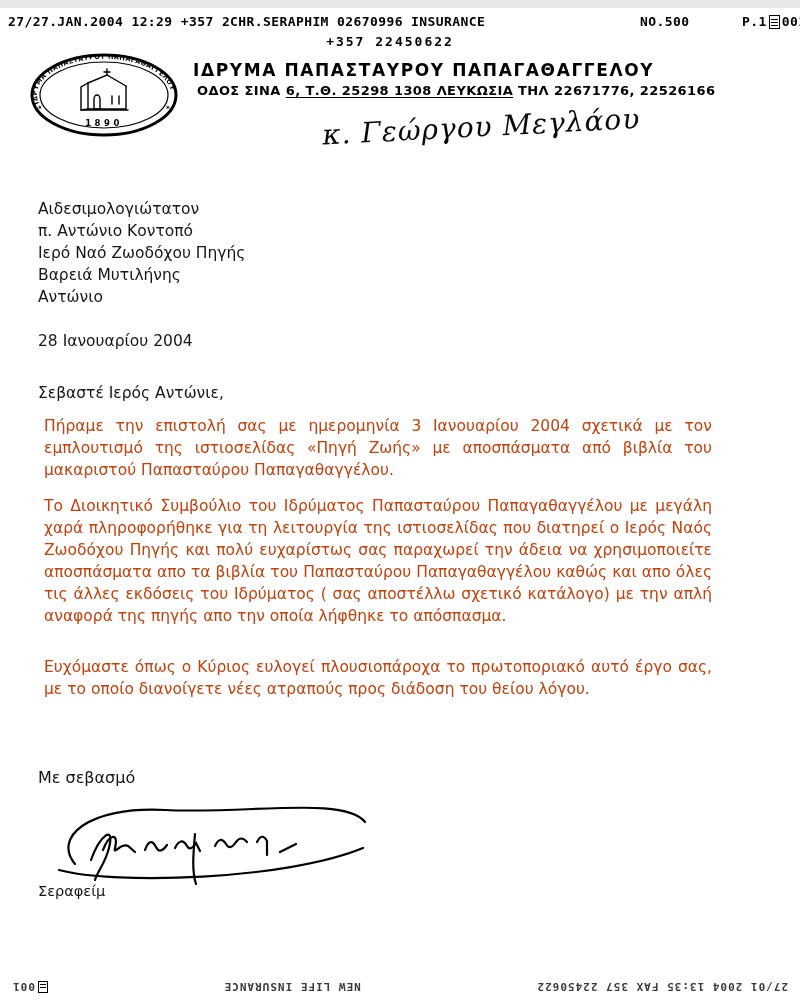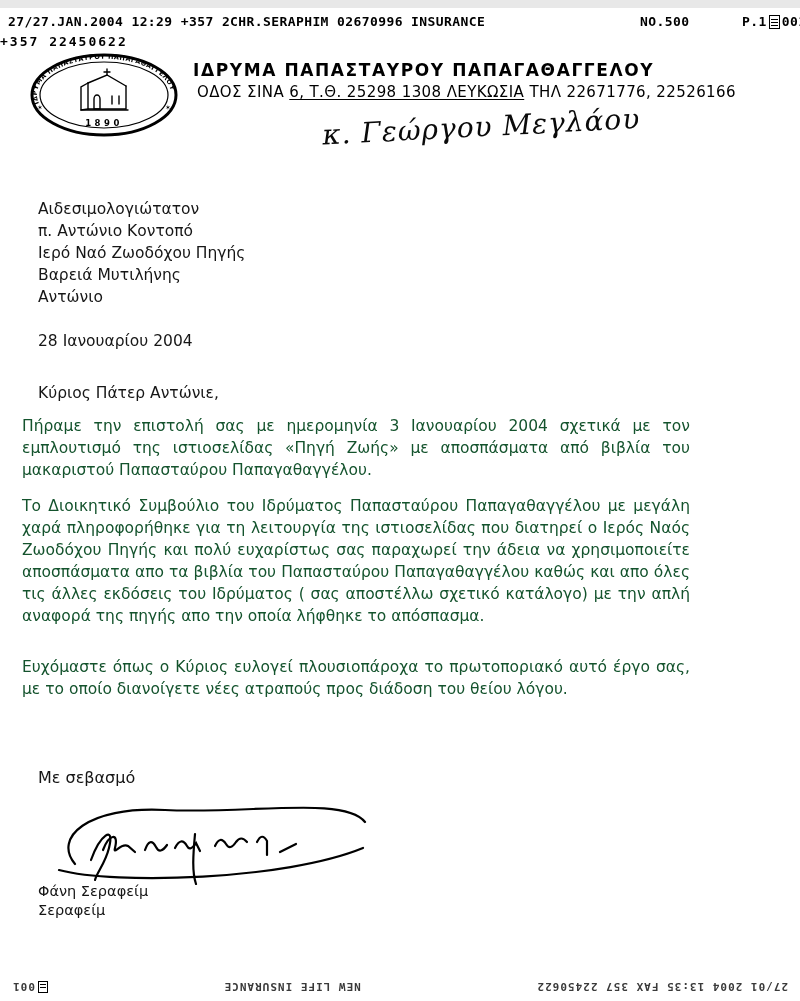--- a/index.html
+++ b/index.html
@@ -19,48 +19,48 @@
   .fh-page{position:absolute;left:734px;top:0;display:flex;align-items:center;gap:2px;}
   .page-glyph{
     display:inline-block;width:9px;height:12px;border:1.5px solid #000;position:relative;
     background:#fff;
   }
   .page-glyph::after{
     content:"";position:absolute;left:1px;right:1px;top:2px;bottom:2px;
     background:repeating-linear-gradient(0deg,#000 0 1px,transparent 1px 3px);
   }
   .phone-line{
-    position:absolute;top:26px;left:0;width:780px;text-align:left;
+    position:absolute;top:26px;left:0;width:780px;text-align:center;
     font-family:"DejaVu Sans Mono",monospace;font-size:13px;font-weight:bold;
     letter-spacing:2px;color:#000;
   }
   
   .seal{position:absolute;top:44px;left:28px;width:152px;height:86px;}
   .org-title{
     position:absolute;top:52px;left:193px;font-size:17px;font-weight:bold;
     letter-spacing:1.6px;color:#000;white-space:nowrap;
   }
   .org-address{
-    position:absolute;top:75px;left:197px;font-size:15px;font-weight:normal;
+    position:absolute;top:75px;left:197px;font-size:13px;font-weight:bold;
     letter-spacing:.4px;color:#000;white-space:nowrap;
   }
   .addr-u{text-decoration:underline;text-underline-offset:2px;}
   
   .handwriting{
     position:absolute;top:102px;left:322px;width:330px;
     font-family:"DejaVu Serif",serif;font-style:italic;font-size:28px;
     color:#0a0a0a;transform:rotate(-3deg);letter-spacing:1px;white-space:nowrap;
   }
   
   .recipient{position:absolute;top:190px;left:38px;font-size:15.5px;line-height:22px;}
   .date-line{position:absolute;top:324px;left:38px;font-size:15.5px;}
   .salutation{position:absolute;top:376px;left:38px;font-size:15.5px;}
   .para{
-    position:absolute;left:22px;width:668px;font-size:15.5px;line-height:22px;
-    text-align:justify;color:#14532d;
+    position:absolute;left:44px;width:668px;font-size:15.5px;line-height:22px;
+    text-align:justify;color:#c2410c;
   }
   .para1{top:407px;}
   .para2{top:487px;}
   .para3{top:648px;}
   .valediction{position:absolute;top:760px;left:38px;font-size:16px;}
   .signature{position:absolute;top:782px;left:45px;width:340px;height:95px;}
   .signer{position:absolute;top:874px;left:38px;font-size:14.5px;line-height:19px;}
   
   .fax-footer{
     position:absolute;top:968px;left:0;width:800px;height:22px;
@@ -120,21 +120,21 @@
 
   <div class="recipient">
     <div>Αιδεσιμολογιώτατον</div>
     <div>π. Αντώνιο Κοντοπό</div>
     <div>Ιερό Ναό Ζωοδόχου Πηγής</div>
     <div>Βαρειά Μυτιλήνης</div>
     <div>Αντώνιο</div>
   </div>
 
   <div class="date-line">28 Ιανουαρίου 2004</div>
-  <div class="salutation">Κύριος Πάτερ Αντώνιε,</div>
+  <div class="salutation">Σεβαστέ Ιερός Αντώνιε,</div>
 
   <div class="para para1">Πήραμε την επιστολή σας με ημερομηνία 3 Ιανουαρίου 2004 σχετικά με τον εμπλουτισμό της ιστιοσελίδας «Πηγή Ζωής» με αποσπάσματα από  βιβλία του μακαριστού Παπασταύρου Παπαγαθαγγέλου.</div>
   <div class="para para2">Το Διοικητικό Συμβούλιο του Ιδρύματος Παπασταύρου Παπαγαθαγγέλου με μεγάλη χαρά πληροφορήθηκε για τη λειτουργία της ιστιοσελίδας που διατηρεί ο Ιερός Ναός Ζωοδόχου Πηγής και πολύ ευχαρίστως σας παραχωρεί την άδεια να χρησιμοποιείτε αποσπάσματα απο τα βιβλία του Παπασταύρου Παπαγαθαγγέλου καθώς και απο όλες τις άλλες εκδόσεις του Ιδρύματος ( σας αποστέλλω σχετικό κατάλογο) με την  απλή αναφορά της πηγής απο την οποία λήφθηκε το απόσπασμα.</div>
   <div class="para para3">Ευχόμαστε όπως ο Κύριος ευλογεί πλουσιοπάροχα το πρωτοποριακό αυτό έργο σας, με το οποίο διανοίγετε νέες ατραπούς προς διάδοση του θείου λόγου.</div>
 
   <div class="valediction">Με σεβασμό</div>
 
   <svg class="signature" viewBox="0 0 340 95">
     <g stroke="#000" stroke-width="2.2" fill="none" stroke-linecap="round">
       <path d="M14,80 C70,95 240,90 318,58"></path>
@@ -144,21 +144,20 @@
       <path d="M100,60 q5,-14 11,-3 q4,8 11,-2"></path>
       <path d="M130,58 q6,-12 12,-2 q3,6 9,-3 l4,8"></path>
       <path d="M150,44 C148,66 147,82 151,94"></path>
       <path d="M170,56 q5,-11 11,-2 q4,7 10,-2 q5,-7 11,0"></path>
       <path d="M212,52 q5,-10 10,-1 v14"></path>
       <path d="M235,62 q8,-4 16,-8"></path>
     </g>
   </svg>
 
   <div class="signer">
-    <div>Φάνη Σεραφείμ</div>
     <div>Σεραφείμ</div>
   </div>
 
   <div class="fax-footer">
     <span>27/01 2004 13:35 FAX 357 22450622</span>
     <span>NEW LIFE INSURANCE</span>
     <span class="ff-right">
       <span class="page-glyph small"></span>
       <span>001</span>
     </span>

